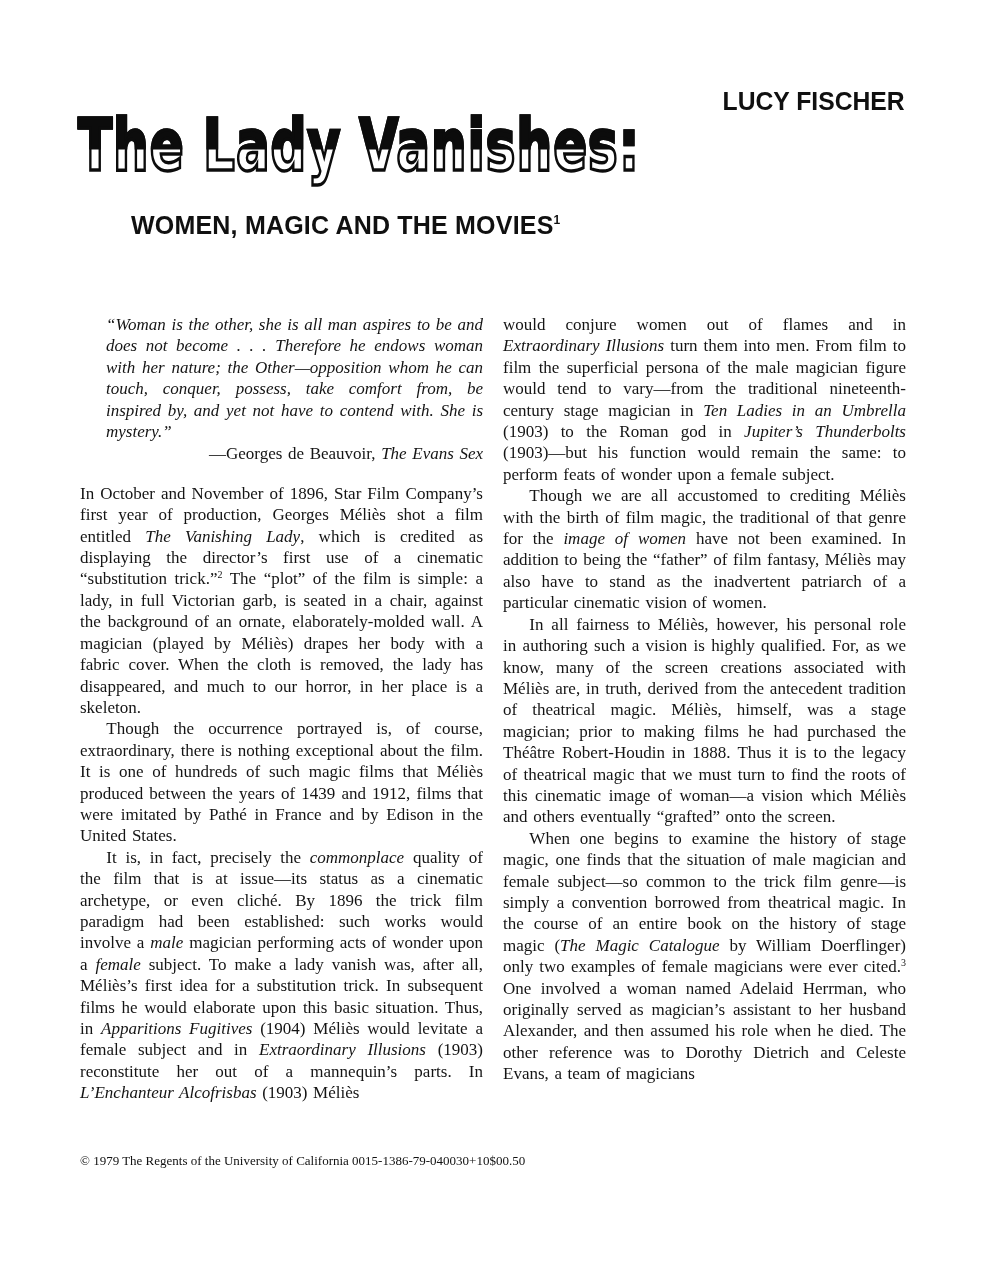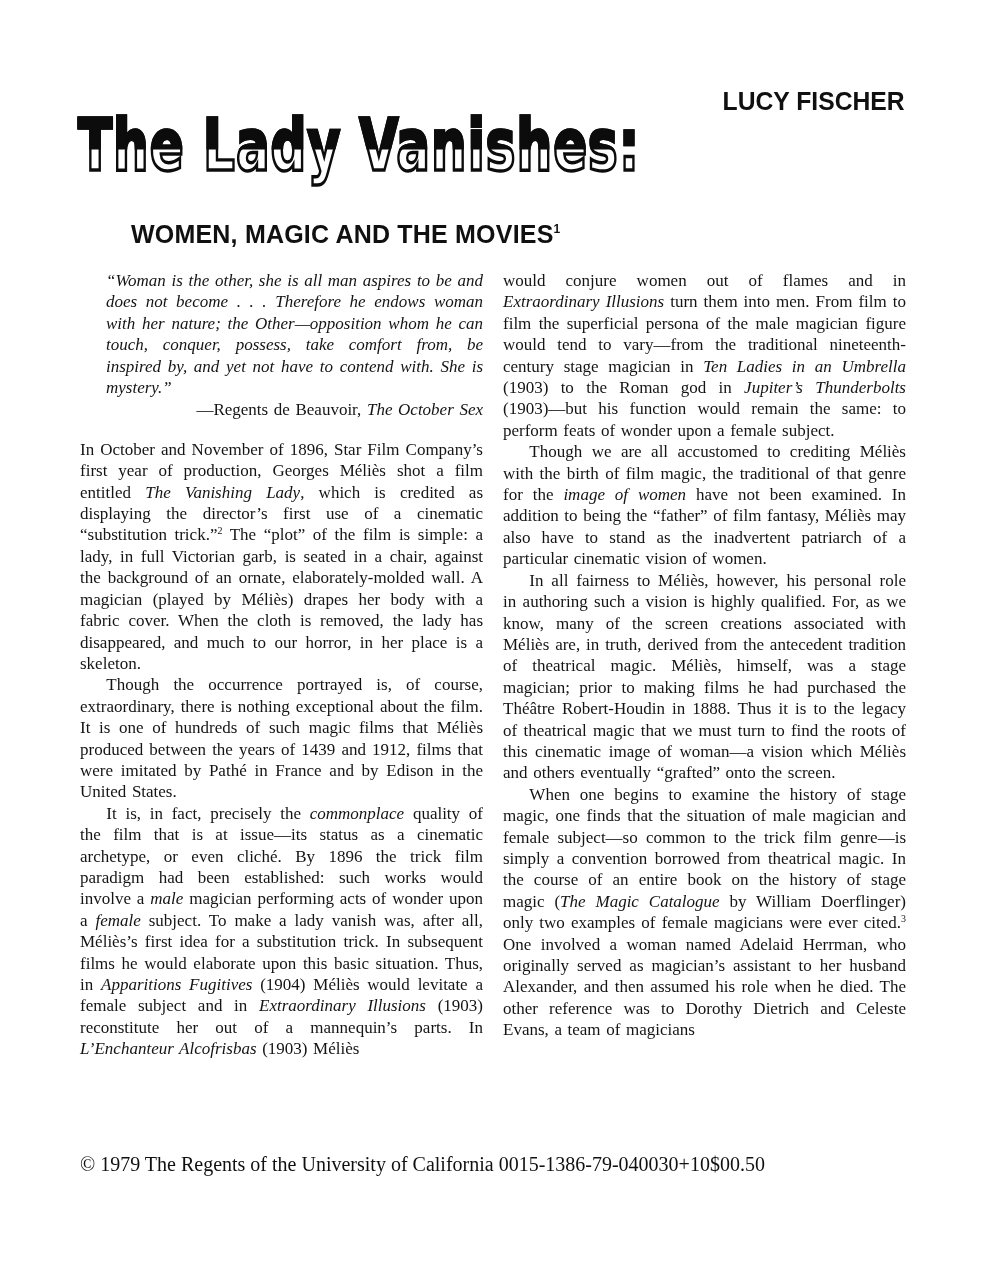--- a/index.html
+++ b/index.html
@@ -69,21 +69,20 @@
   .subtitle {
     position: absolute;
     top: 211px;
     left: 131px;
     font-family: "Liberation Sans", sans-serif;
     font-weight: bold;
     font-size: 25px;
     letter-spacing: 0.2px;
     color: #101010;
     white-space: nowrap;
-    margin-top: 9px;
   }
   .subtitle sup {
     font-size: 12px;
     vertical-align: 10px;
     line-height: 0;
   }
 
   
   .columns {
     position: absolute;
@@ -92,20 +91,21 @@
     width: 826px;
     display: flex;
     gap: 20px;
   }
   .col {
     width: 403px;
     font-size: 17px;
     line-height: 21.4px;
     text-align: justify;
     word-spacing: 0.08em;
+    margin-top: 44px;
   }
 
   
   .epigraph {
     margin-left: 26px;
     margin-bottom: 18px;
   }
   .epigraph .quote {
     font-style: italic;
     text-align: justify;
@@ -124,21 +124,21 @@
   p.para sup {
     font-size: 10px;
     vertical-align: 6px;
     line-height: 0;
   }
 
   .footer {
     position: absolute;
     top: 1153px;
     left: 80px;
-    font-size: 20px;
+    font-size: 13px;
     white-space: nowrap;
     color: #101010;
   }
 </style>
 </head>
 <body>
 
 <div class="page">
 
   <div class="author">LUCY FISCHER</div>
@@ -148,21 +148,21 @@
     <div class="title-layer title-fill">The Lady Vanishes:</div>
   </div>
 
   <div class="subtitle"><span>WOMEN, MAGIC AND THE MOVIES</span><sup>1</sup></div>
 
   <div class="columns">
 
     <div class="col">
       <div class="epigraph">
         <div class="quote">“Woman is the other, she is all man aspires to be and does not become . . . Therefore he endows woman with her nature; the Other—opposition whom he can touch, conquer, possess, take comfort from, be inspired by, and yet not have to contend with. She is mystery.”</div>
-        <div class="attribution"><span>—Regents de Beauvoir, </span><i>The October Sex</i></div>
+        <div class="attribution"><span>—Georges de Beauvoir, </span><i>The Evans Sex</i></div>
       </div>
       <div>
           <p class="para"><span>In October and November of 1896, Star Film Company’s first year of production, Georges Méliès shot a film entitled </span><i>The Vanishing Lady</i><span>, which is credited as displaying the director’s first use of a cinematic “substitution trick.”</span><sup>2</sup><span> The “plot” of the film is simple: a lady, in full Victorian garb, is seated in a chair, against the background of an ornate, elaborately-molded wall. A magician (played by Méliès) drapes her body with a fabric cover. When the cloth is removed, the lady has disappeared, and much to our horror, in her place is a skeleton.</span></p>
           <p class="para indent"><span>Though the occurrence portrayed is, of course, extraordinary, there is nothing exceptional about the film. It is one of hundreds of such magic films that Méliès produced between the years of 1439 and 1912, films that were imitated by Pathé in France and by Edison in the United States.</span></p>
           <p class="para indent"><span>It is, in fact, precisely the </span><i>commonplace</i><span> quality of the film that is at issue—its status as a cinematic archetype, or even cliché. By 1896 the trick film paradigm had been established: such works would involve a </span><i>male</i><span> magician performing acts of wonder upon a </span><i>female</i><span> subject. To make a lady vanish was, after all, Méliès’s first idea for a substitution trick. In subsequent films he would elaborate upon this basic situation. Thus, in </span><i>Apparitions Fugitives</i><span> (1904) Méliès would levitate a female subject and in </span><i>Extraordinary Illusions</i><span> (1903) reconstitute her out of a mannequin’s parts. In </span><i>L’Enchanteur Alcofrisbas</i><span> (1903) Méliès</span></p>
         </div>
     </div>
 
     <div class="col">
         <p class="para"><span>would conjure women out of flames and in </span><i>Extraordinary Illusions</i><span> turn them into men. From film to film the superficial persona of the male magician figure would tend to vary—from the traditional nineteenth-century stage magician in </span><i>Ten Ladies in an Umbrella</i><span> (1903) to the Roman god in </span><i>Jupiter’s Thunderbolts</i><span> (1903)—but his function would remain the same: to perform feats of wonder upon a female subject.</span></p>

